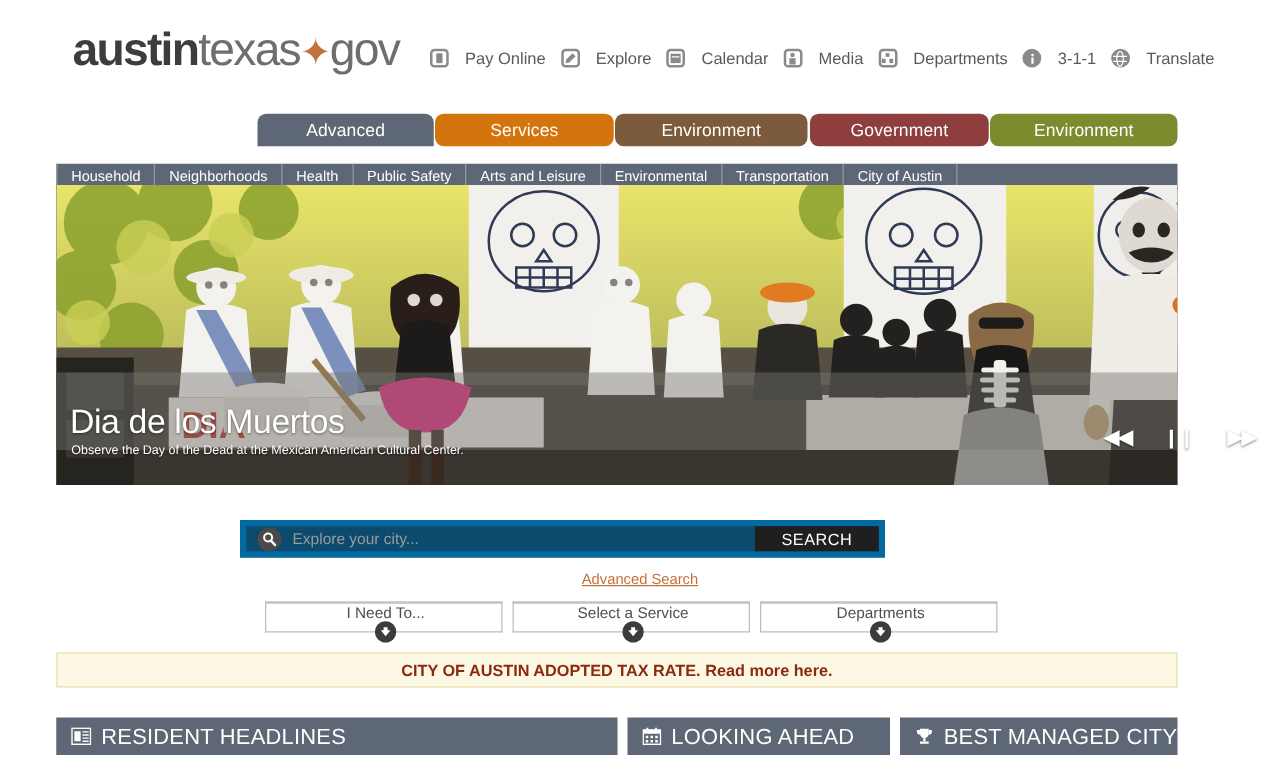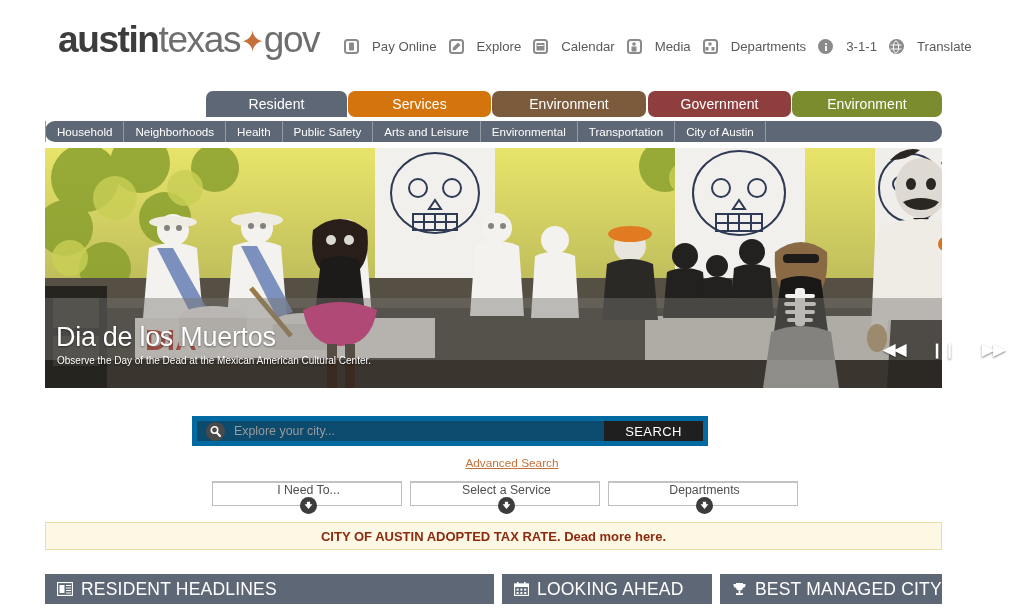--- a/index.html
+++ b/index.html
@@ -35,22 +35,22 @@
   .tab { position: absolute; top: 0; height: 26px; border-radius: 7px 7px 0 0;
          color: #fff; font-size: 14px; display: flex; align-items: center; justify-content: center;
          cursor: pointer; letter-spacing: 0.1px; }
   .tab.t0 { left: 206px; width: 141px; background: #5d6775; }
   .tab.t1 { left: 348px; width: 143px; background: #d3740c; border-radius: 7px; }
   .tab.t2 { left: 492px; width: 154px; background: #7c5a3c; border-radius: 7px; }
   .tab.t3 { left: 648px; width: 143px; background: #8f3e3e; border-radius: 7px; }
   .tab.t4 { left: 792px; width: 150px; background: #7a8c2e; border-radius: 7px; }
 
   
-  .subnav { position: absolute; left: 45px; top: 121px; width: 897px; height: 21px;
-            background: #5d6775; display: flex; align-items: stretch; border-radius: 10px; }
+  .subnav { position: absolute; left: 45px; top: 131px; width: 897px; height: 21px;
+            background: #5d6775; display: flex; align-items: stretch; }
   .subnav-item { display: flex; align-items: center; justify-content: center; color: #fff;
                  font-size: 11.6px; padding: 0 11px; border-right: 1px solid #939aa4;
                  cursor: pointer; white-space: nowrap; }
   .subnav-item:first-child { border-left: 1px solid #939aa4; }
   .subnav-spacer { flex: 1; }
 
   
   .hero { position: absolute; left: 45px; top: 148px; width: 897px; height: 240px;
           overflow: hidden; background: #6b6252; }
   .hero svg { position: absolute; left: 0; top: 0; }
@@ -177,21 +177,21 @@
               <ellipse cx="7" cy="7" rx="2.6" ry="6" fill="none" stroke="#fff" stroke-width="1"></ellipse>
               <path d="M1.5 5 h11 M1.5 9 h11" stroke="#fff" stroke-width="1"></path>
             </svg>
         </span>
         <span>Translate</span>
       </div>
     </div>
   </div>
 
   <div class="tabsrow">
-    <div class="tab t0">Resident</div>
+    <div class="tab t0">Advanced</div>
     <div class="tab t1">Services</div>
     <div class="tab t2">Environment</div>
     <div class="tab t3">Government</div>
     <div class="tab t4">Environment</div>
   </div>
 
   <div class="subnav">
     <div class="subnav-item">Household</div>
     <div class="subnav-item">Neighborhoods</div>
     <div class="subnav-item">Health</div>
@@ -417,21 +417,21 @@
         <svg width="11" height="11" viewBox="0 0 11 11">
             <path d="M5.5 9 L1.6 4.2 h2.3 V1.8 h3.2 v2.4 h2.3 z" fill="#fff"></path>
           </svg>
       </span>
     </div>
   </div>
 
   <div class="alert">
     <div class="alert-text">
       <span class="alert-strong">CITY OF AUSTIN ADOPTED TAX RATE.</span>
-      <span class="alert-link">Dead more here.</span>
+      <span class="alert-link">Read more here.</span>
     </div>
   </div>
 
   <div class="panels">
     <div class="panel-head p0">
       <span class="pico">
         <svg width="16" height="14" viewBox="0 0 16 14">
             <rect x="0.5" y="0.5" width="15" height="13" fill="none" stroke="#fff" stroke-width="1.3"></rect>
             <rect x="2.5" y="3" width="5" height="8" fill="#fff"></rect>
             <path d="M9 3.5 h5 M9 6 h5 M9 8.5 h5 M9 11 h5" stroke="#fff" stroke-width="1.1"></path>

